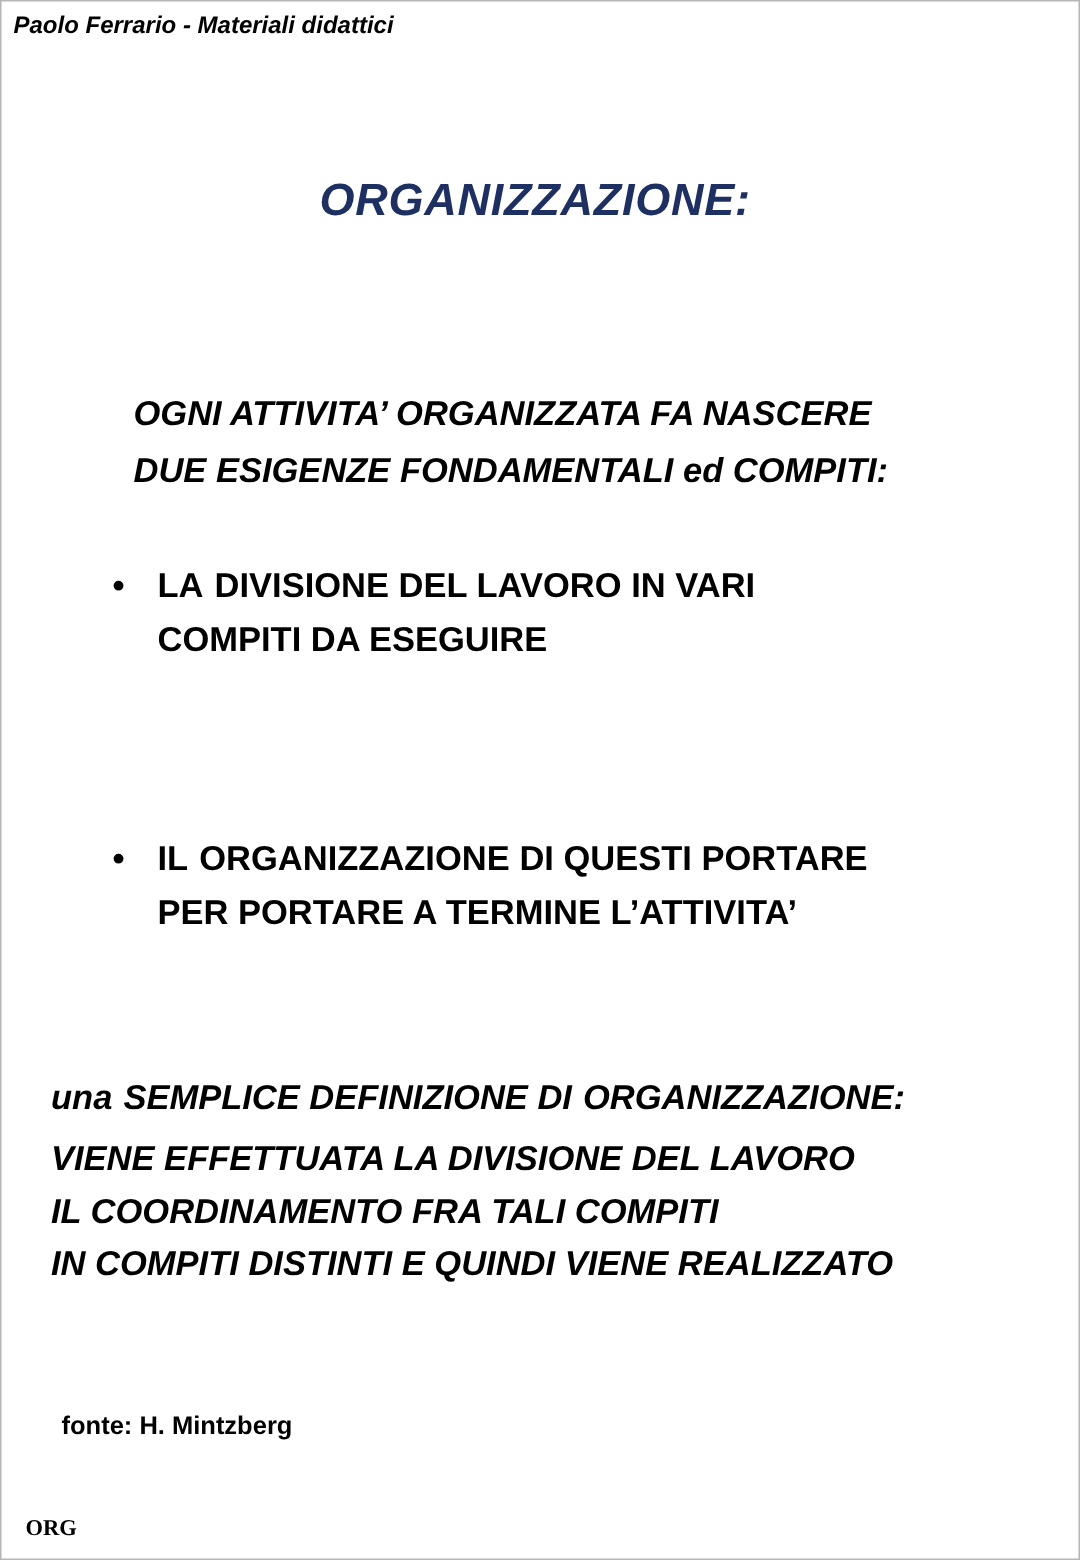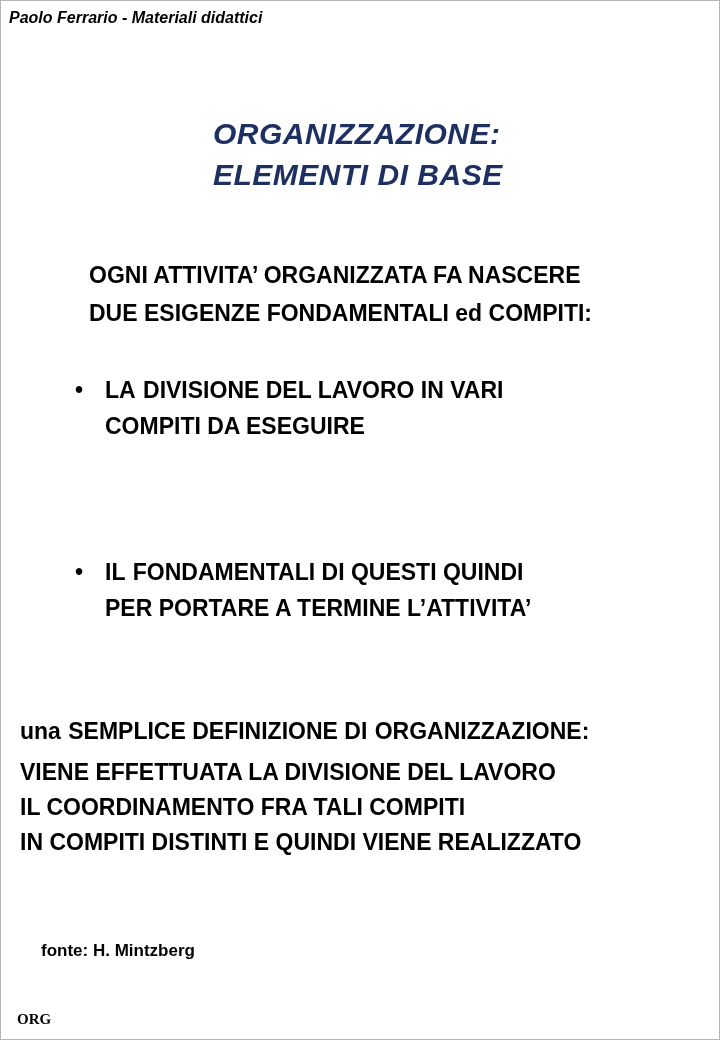--- a/index.html
+++ b/index.html
@@ -35,20 +35,21 @@
     color: #1e3062;
     letter-spacing: 0.5px;
   }
   .intro {
     position: absolute;
     left: 88px;
     top: 255px;
     font-size: 23px;
     line-height: 38px;
     font-weight: bold;
+    font-style: italic;
   }
   .bullet-item {
     position: absolute;
     left: 74px;
     display: flex;
     align-items: baseline;
     font-weight: bold;
   }
   .bullet-item.first  { top: 368px; }
   .bullet-item.second { top: 550px; }
@@ -58,24 +59,25 @@
     flex: 0 0 30px;
   }
   .bullet-text { font-size: 23px; }
   .bullet-line1 { line-height: 42px; white-space: nowrap; }
   .bullet-line2 { line-height: 30px; }
   .emph { font-size: 23px; }
   .lead  { margin-right: 0.32em; }
   .trail { margin-left: 0.28em; }
   .definition {
     position: absolute;
-    left: 19px;
+    left: 33px;
     top: 706px;
     font-weight: bold;
     font-size: 23px;
+    font-style: italic;
   }
   .def-lead-line { line-height: 48px; white-space: nowrap; }
   .def-lower { text-transform: none; }
   .def-line { line-height: 35px; }
   .source {
     position: absolute;
     left: 40px;
     top: 940px;
     font-size: 17px;
     font-weight: bold;
@@ -91,21 +93,20 @@
 </style>
 </head>
 <body>
 
 <div class="page">
 
   <div class="credit">Paolo Ferrario - Materiali didattici</div>
 
   <div class="title">
     <div>ORGANIZZAZIONE:</div>
-    <div>ELEMENTI DI BASE</div>
   </div>
 
   <div class="intro">
     <div>OGNI ATTIVITA’ ORGANIZZATA FA NASCERE</div>
     <div>DUE ESIGENZE FONDAMENTALI ed COMPITI:</div>
   </div>
 
   <div class="bullet-item first">
     <span class="bullet-marker">•</span>
     <div class="bullet-text">
@@ -113,21 +114,21 @@
         <span class="lead">LA</span><span class="emph">DIVISIONE DEL LAVORO</span><span class="trail">IN VARI</span>
       </div>
       <div class="bullet-line2">COMPITI DA ESEGUIRE</div>
     </div>
   </div>
 
   <div class="bullet-item second">
     <span class="bullet-marker">•</span>
     <div class="bullet-text">
       <div class="bullet-line1">
-        <span class="lead">IL</span><span class="emph">FONDAMENTALI</span><span class="trail">DI QUESTI QUINDI</span>
+        <span class="lead">IL</span><span class="emph">ORGANIZZAZIONE</span><span class="trail">DI QUESTI PORTARE</span>
       </div>
       <div class="bullet-line2">PER PORTARE A TERMINE L’ATTIVITA’</div>
     </div>
   </div>
 
   <div class="definition">
     <div class="def-lead-line">
       <span class="def-lower lead">una</span><span class="lead">SEMPLICE DEFINIZIONE DI</span><span class="emph">ORGANIZZAZIONE:</span>
     </div>
     <div class="def-line">VIENE EFFETTUATA LA DIVISIONE DEL LAVORO</div>

